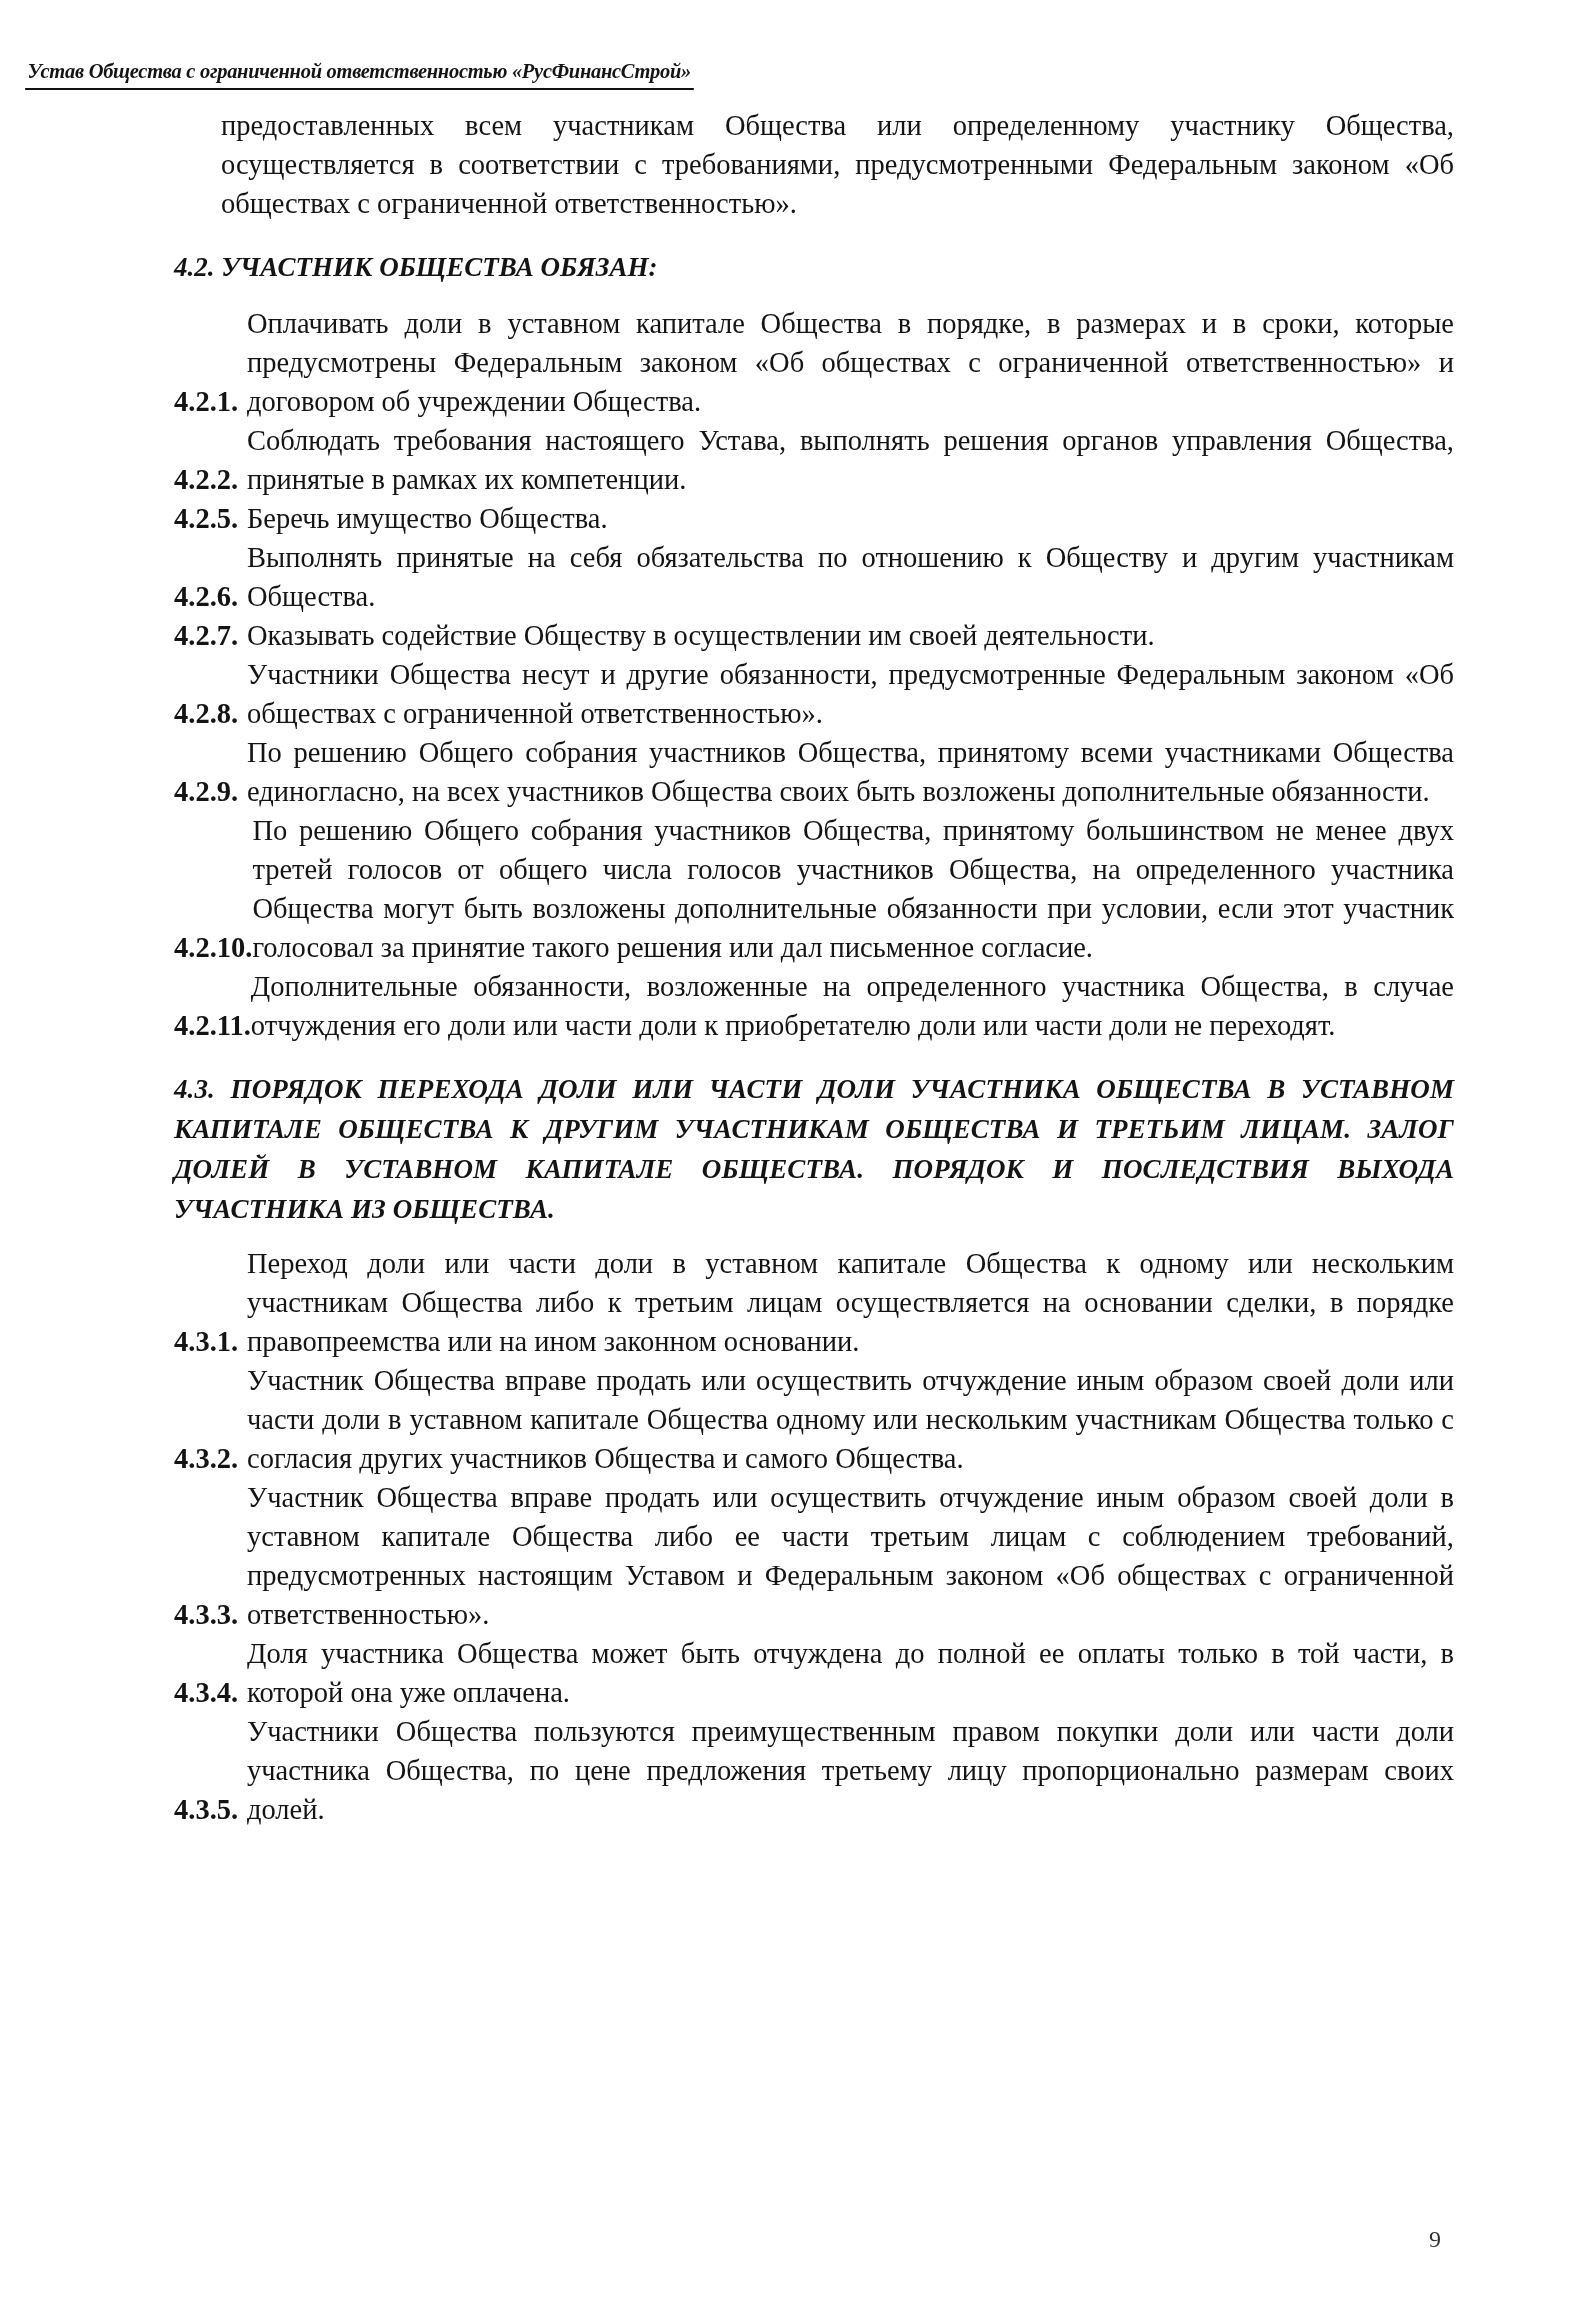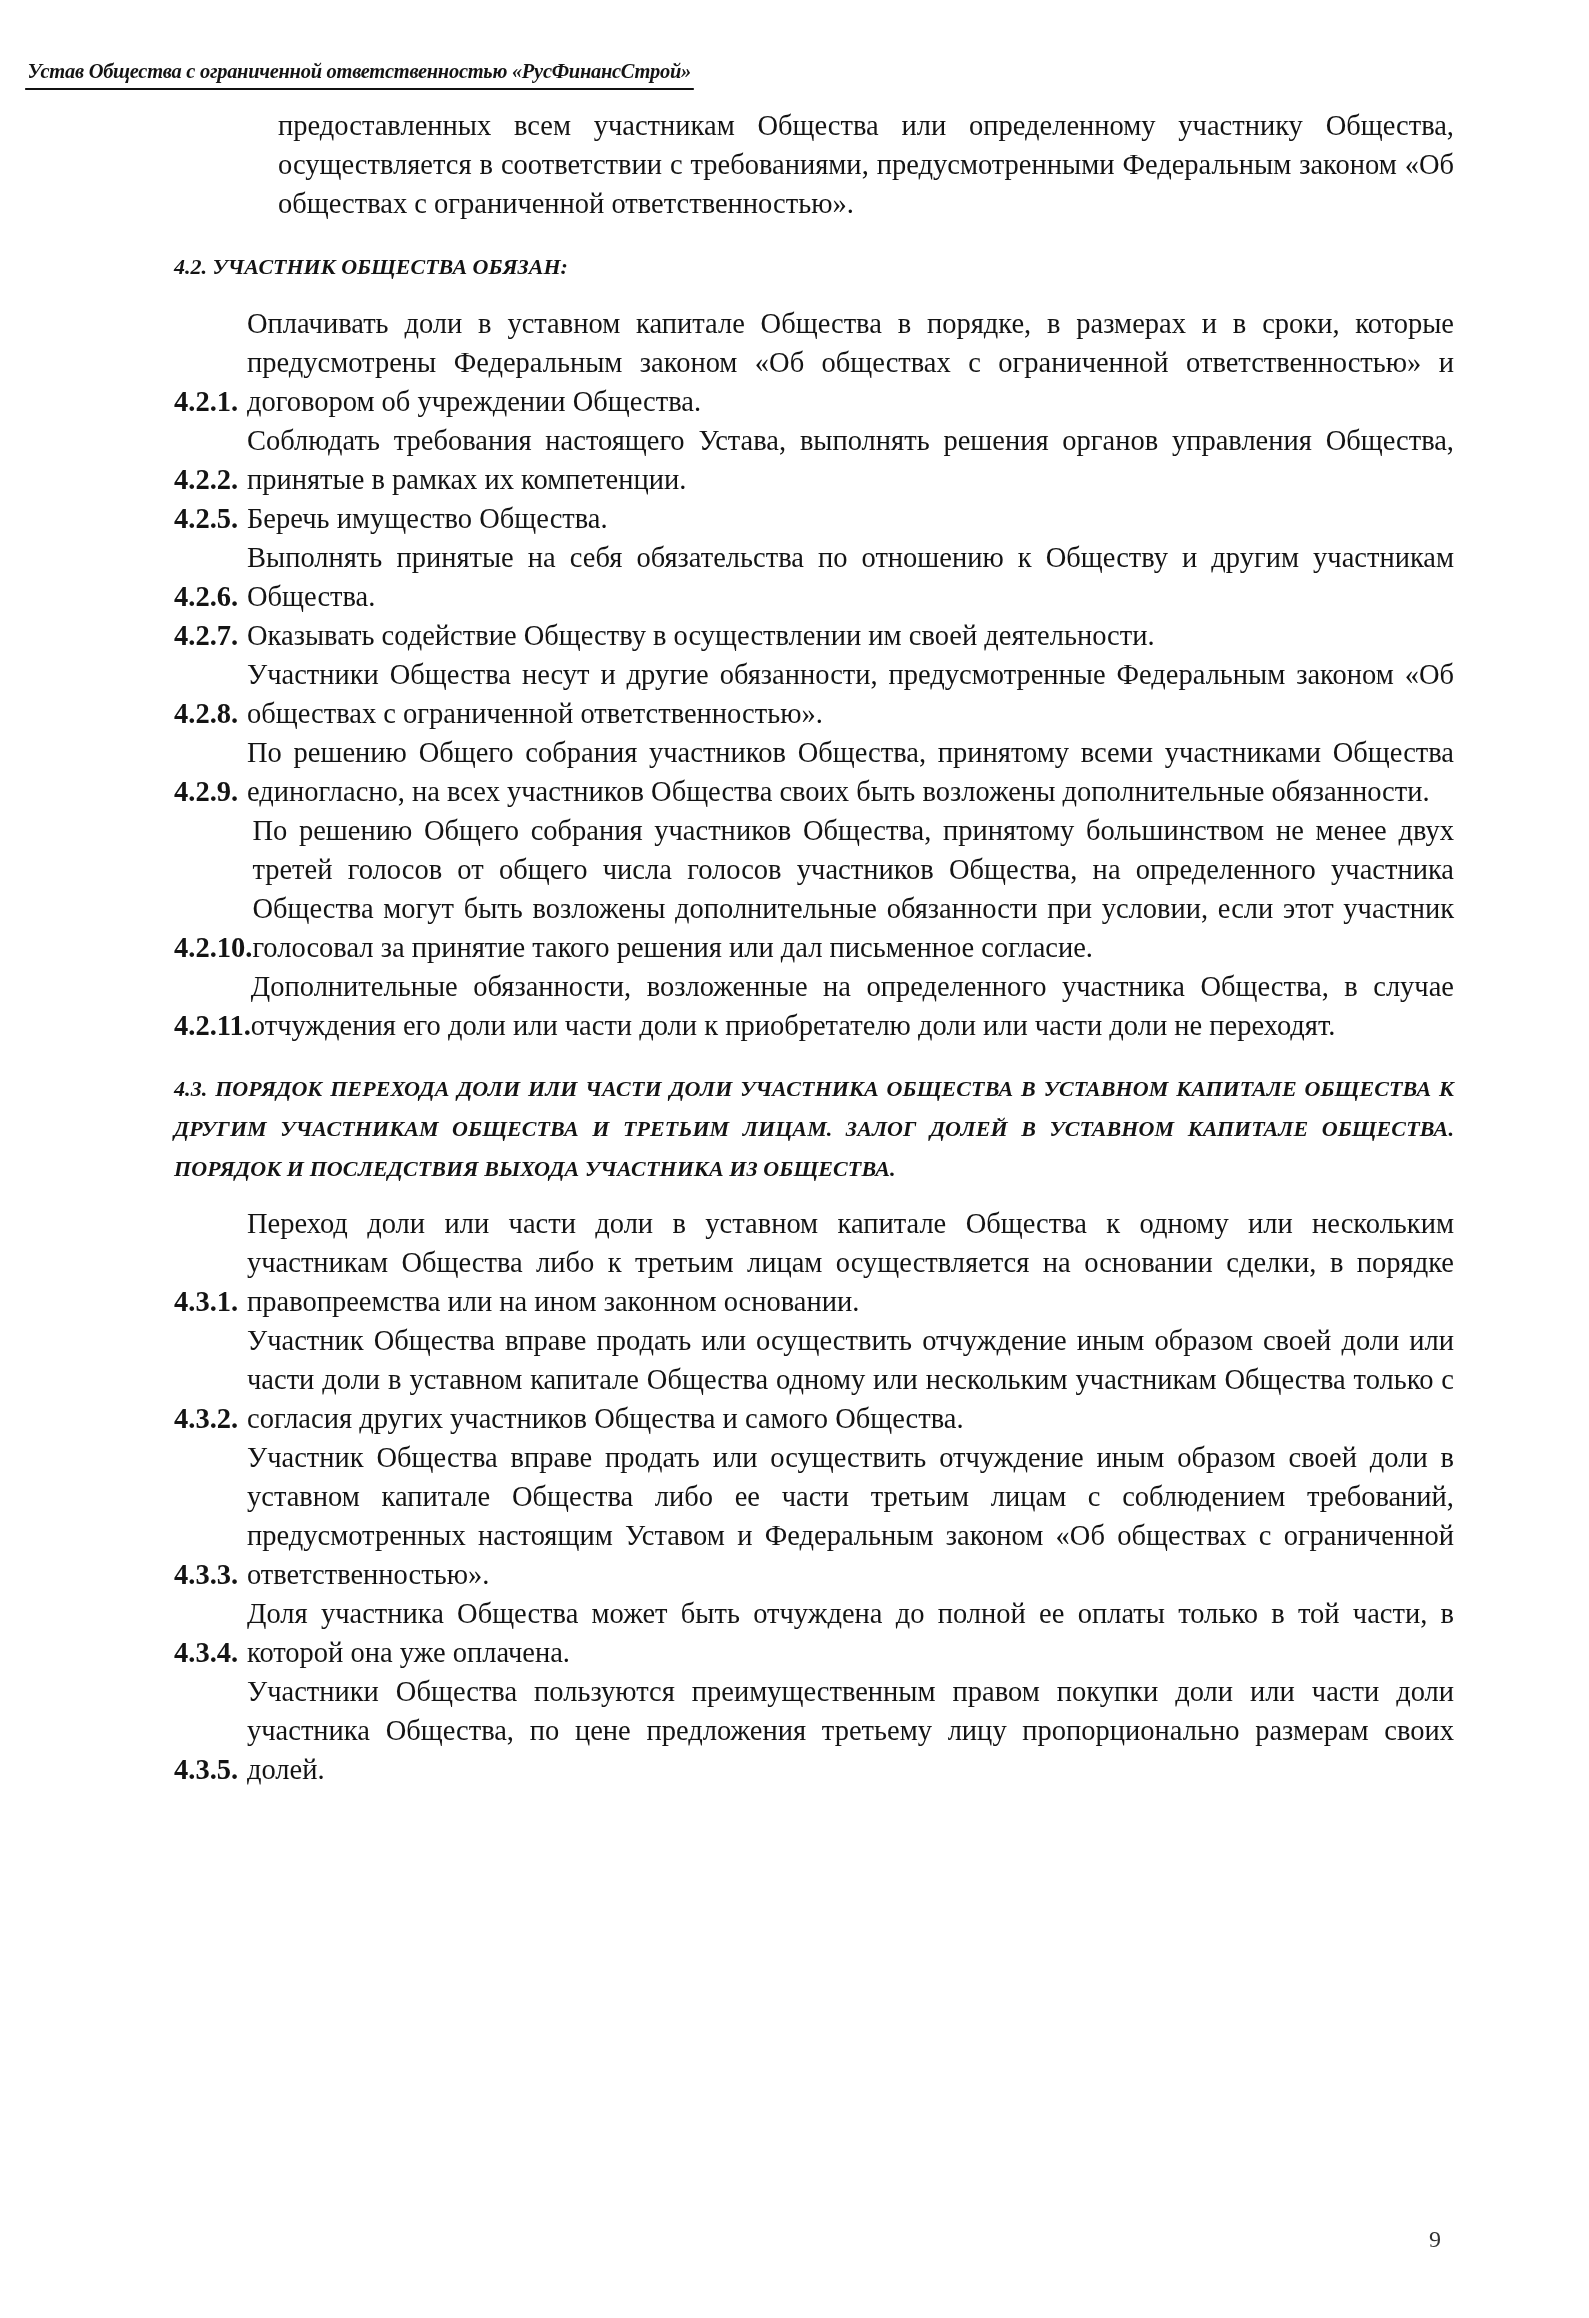--- a/index.html
+++ b/index.html
@@ -17,23 +17,23 @@
     font-style: italic; font-weight: bold;
     font-size: 22px; letter-spacing: -0.3px;
     padding: 0 2.6px 4px 2.6px;
     border-bottom: 2.6px solid #111;
     transform: scaleX(0.93);
   }
   .content {
     position: absolute; left: 174px; width: 1280px; top: 106px;
     font-size: 28.5px; line-height: 39px;
   }
-  .para { text-align: justify; margin-left: 104px; }
+  .para { text-align: justify; margin-left: 47px; }
   .heading {
-    font-style: italic; font-weight: bold; font-size: 22px;
+    font-style: italic; font-weight: bold; font-size: 27px;
     line-height: 40px; text-align: justify;
     margin: 0;
   }
   .h42 { margin-top: 24px; margin-bottom: 17px; }
   .h43 { margin-top: 24px; margin-bottom: 14.6px; letter-spacing: 0.1px; }
   .item { display: flex; align-items: flex-end; }
   .num { flex: 0 0 73px; font-weight: bold; white-space: nowrap; }
   .text { flex: 1 1 auto; text-align: justify; }
   .page-number {
     position: absolute; right: 149px; top: 2226px;

